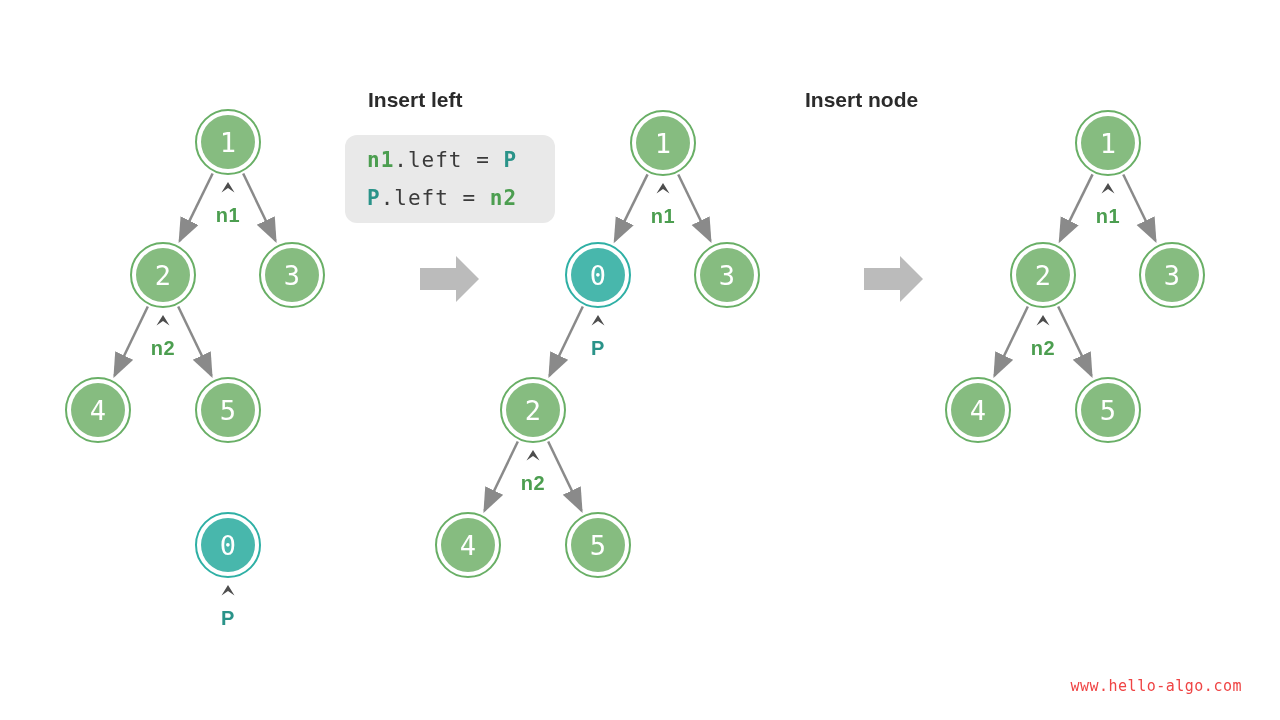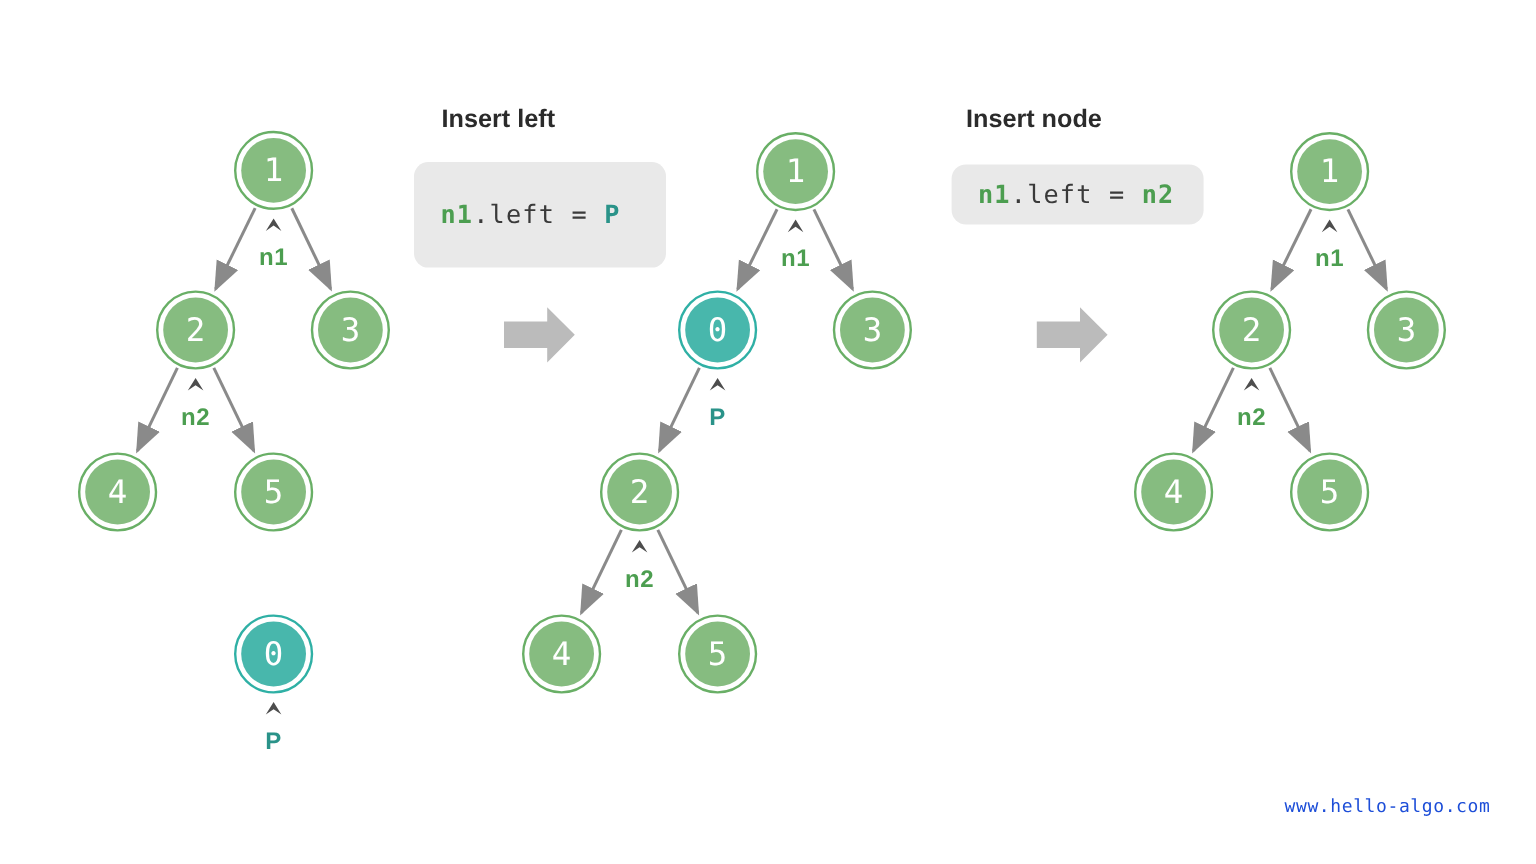--- a/index.html
+++ b/index.html
@@ -32,22 +32,22 @@
   .code-block{
     position:absolute;background:#e9e9e9;border-radius:12px;box-sizing:border-box;
     font-family:"DejaVu Sans Mono",monospace;font-size:21px;letter-spacing:1px;
     display:flex;flex-direction:column;justify-content:center;padding-left:22px;
   }
   .code-line{line-height:38px;white-space:pre;}
   .tok-green{color:#4c9e50;font-weight:bold;}
   .tok-teal{color:#2a9389;font-weight:bold;}
   .tok-plain{color:#3a3a3a;}
   .watermark{
-    position:absolute;right:38px;top:663px;
-    font-family:"DejaVu Sans Mono",monospace;font-size:15px;color:#1d4ed8;letter-spacing:0.5px;
+    position:absolute;right:38px;top:677px;
+    font-family:"DejaVu Sans Mono",monospace;font-size:15px;color:#ef4444;letter-spacing:0.5px;
   }
 </style>
 </head>
 <body>
 
 <div class="canvas">
 
   <svg id="edge-layer" width="1280" height="720" viewBox="0 0 1280 720" xmlns="http://www.w3.org/2000/svg">
     <defs>
       <marker id="arrowhead" markerWidth="12" markerHeight="10" refX="9" refY="4" orient="auto">
@@ -138,23 +138,21 @@
         <div class="node-inner">5</div>
       </div>
       <div class="pointer-label green" style="left: 1108px; top: 205px;">n1</div>
       <div class="pointer-label green" style="left: 1043px; top: 337px;">n2</div>
     </div>
 
   <div class="panel-title" style="left:368px;top:88px;">Insert left</div>
 
   <div class="code-block" id="insert-code" style="left:345px;top:135px;width:210px;height:88px;">
       <div class="code-line"><span class="tok-green">n1</span><span class="tok-plain">.left = </span><span class="tok-teal">P</span></div>
+      <div class="code-line"><span class="tok-teal">P</span><span class="tok-plain">.left = </span><span class="tok-green">n2</span></div>
     </div>
 
   <div class="panel-title" style="left:805px;top:88px;">Insert node</div>
 
-  <div class="code-block" id="remove-code" style="left:793px;top:137px;width:210px;height:50px;">
-      <div class="code-line"><span class="tok-green">n1</span><span class="tok-plain">.left = </span><span class="tok-green">n2</span></div>
-    </div>
 
   <div class="watermark">www.hello-algo.com</div>
 
 </div>
 
 </body></html>

